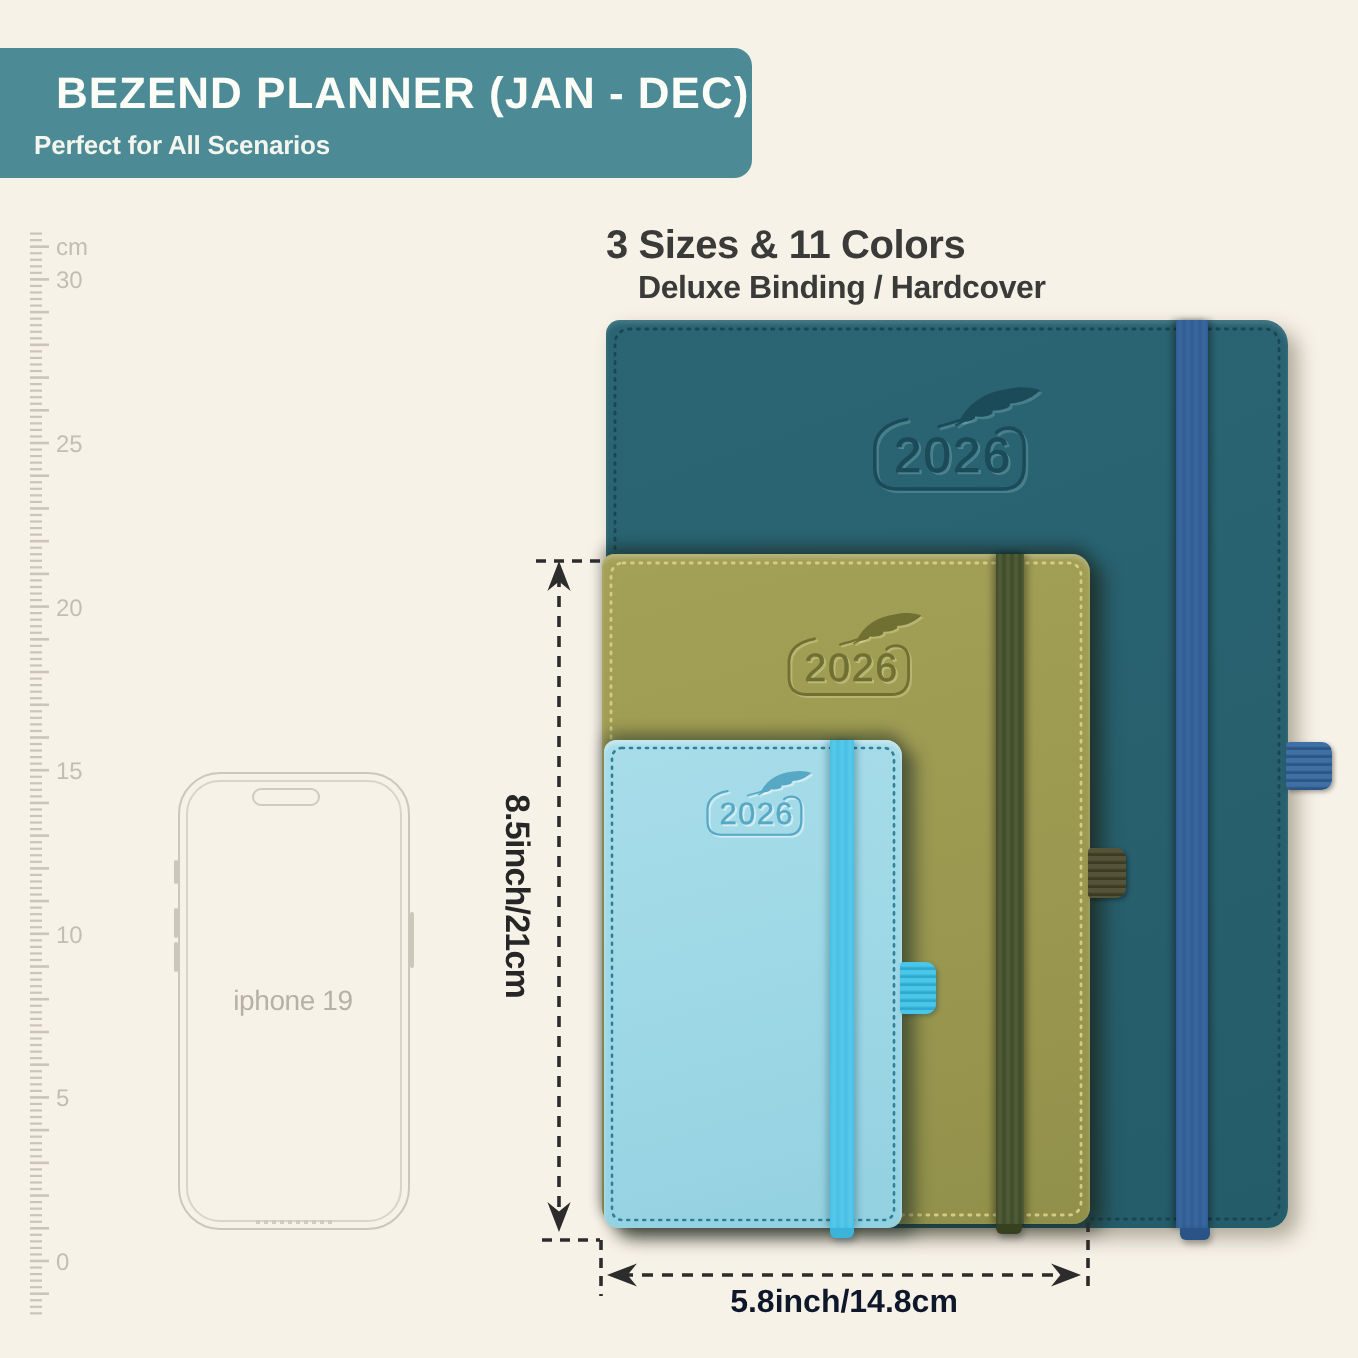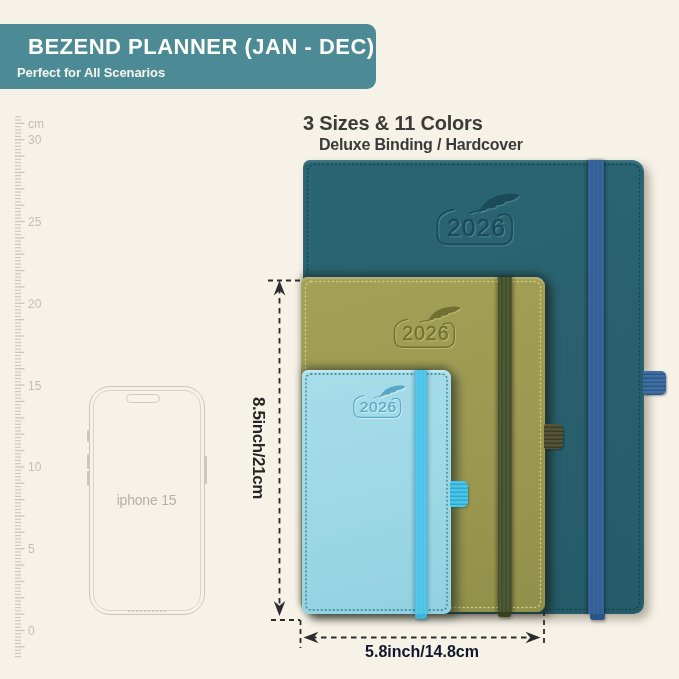--- a/index.html
+++ b/index.html
@@ -208,21 +208,21 @@
     <text x="28" y="34.20" fill="#c2beb2" font-size="12">30</text>
     <text x="28" y="17.70" fill="#c2beb2" font-size="12">cm</text>
   </svg>
 
 <div class="abs" style="left:89px;top:386px;width:116px;height:229px;border:1.5px solid #cbc7bb;border-radius:21px;box-sizing:border-box;">
 
   <div class="abs" style="left:2.5px;top:2.5px;width:106px;height:219px;border:1px solid #d8d4c8;border-radius:17px;"></div>
 
   <div class="abs" style="left:36px;top:7px;width:34px;height:8.5px;border:1px solid #cfcbbf;border-radius:5px;box-sizing:border-box;"></div>
 
-  <div class="abs" style="left:0;top:105px;width:113px;text-align:center;color:#b5b1a5;font-size:14px;letter-spacing:-0.2px;">iphone 15</div>
+  <div class="abs" style="left:0;top:105px;width:113px;text-align:center;color:#b5b1a5;font-size:14px;letter-spacing:-0.2px;">iphone 19</div>
 
   <div class="abs" style="left:-3px;top:43px;width:2px;height:12px;background:#cbc7bb;border-radius:1px;"></div>
 
   <div class="abs" style="left:-3px;top:67px;width:2px;height:15px;background:#cbc7bb;border-radius:1px;"></div>
 
   <div class="abs" style="left:-3px;top:84px;width:2px;height:15px;background:#cbc7bb;border-radius:1px;"></div>
 
   <div class="abs" style="right:-3px;top:69px;width:2px;height:28px;background:#cbc7bb;border-radius:1px;"></div>
 
   <div class="abs" style="left:38px;bottom:2px;width:38px;height:2px;border-bottom:2px dotted #cfcbbf;"></div>

